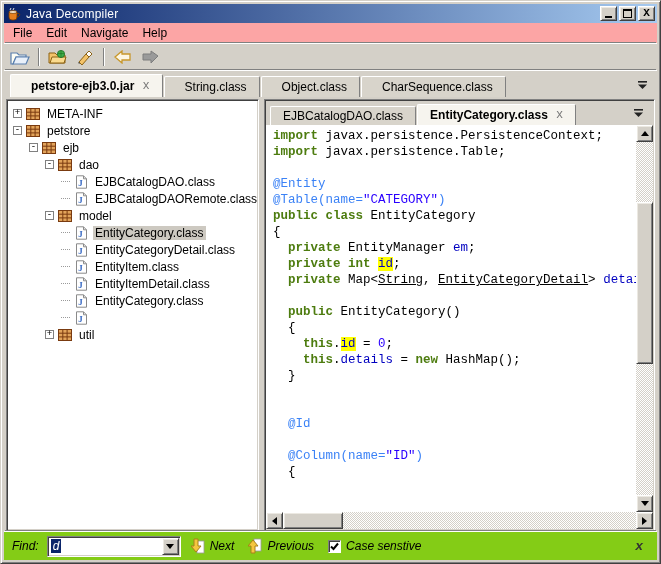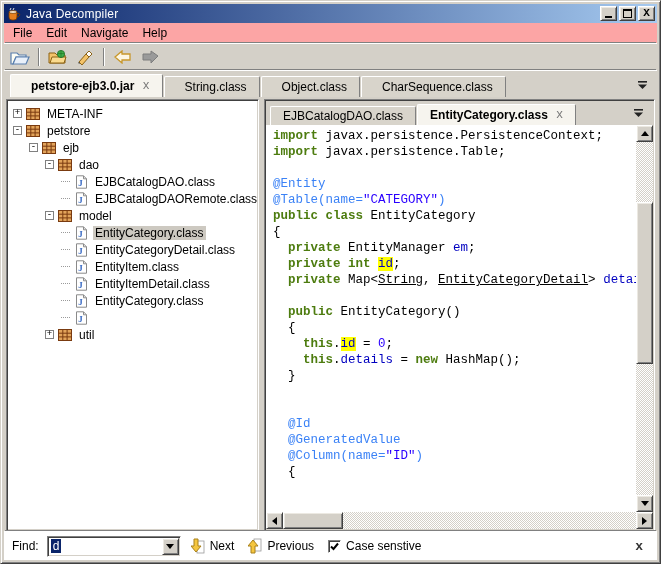--- a/index.html
+++ b/index.html
@@ -129,21 +129,21 @@
   .hthumb { position:absolute; top:0; bottom:0; left:0; width:60px; }
   .arrow { width:0; height:0; }
   .arr-up    { border-left:4px solid transparent; border-right:4px solid transparent; border-bottom:5px solid #000; }
   .arr-down  { border-left:4px solid transparent; border-right:4px solid transparent; border-top:5px solid #000; }
   .arr-left  { border-top:4px solid transparent; border-bottom:4px solid transparent; border-right:5px solid #000; }
   .arr-right { border-top:4px solid transparent; border-bottom:4px solid transparent; border-left:5px solid #000; }
 
   
   .findbar {
     flex:0 0 29px; display:flex; align-items:center; gap:6px; padding:0 8px;
-    border-top:1px solid #fff; box-shadow:0 -2px 0 -1px #808080; background:#ffffff;
+    border-top:1px solid #fff; box-shadow:0 -2px 0 -1px #808080; background:#84cc16;font-style:italic;
   }
   .combo {
     width:134px; height:21px; background:#fff; display:flex;
     border:1px solid #808080; border-right-color:#fff; border-bottom-color:#fff;
     box-shadow: inset 1px 1px 0 #404040, inset -1px -1px 0 #d4d0c8;
   }
   .combo .field { flex:1 1 auto; padding:2px 2px 0 3px; }
   .combo .selected-text { background:#0a246a; color:#fff; padding:0 2px; }
   .combo .drop { flex:0 0 17px; margin:1px; }
   .find-label { margin-right:2px; }
@@ -436,21 +436,21 @@
             <div class="code-line"><span class="c-p">  </span><span class="c-k">private</span><span class="c-p"> Map&lt;</span><span class="c-l">String</span><span class="c-p">, </span><span class="c-l">EntityCategoryDetail</span><span class="c-p">&gt; </span><span class="c-f">details</span></div>
             <div class="code-line">&nbsp;</div>
             <div class="code-line"><span class="c-p">  </span><span class="c-k">public</span><span class="c-p"> EntityCategory()</span></div>
             <div class="code-line"><span class="c-p">  {</span></div>
             <div class="code-line"><span class="c-p">    </span><span class="c-k">this</span><span class="c-p">.</span><span class="c-h">id</span><span class="c-p"> = </span><span class="c-n">0</span><span class="c-p">;</span></div>
             <div class="code-line"><span class="c-p">    </span><span class="c-k">this</span><span class="c-p">.</span><span class="c-f">details</span><span class="c-p"> = </span><span class="c-k">new</span><span class="c-p"> HashMap();</span></div>
             <div class="code-line"><span class="c-p">  }</span></div>
             <div class="code-line">&nbsp;</div>
             <div class="code-line">&nbsp;</div>
             <div class="code-line"><span class="c-p">  </span><span class="c-a">@Id</span></div>
-            <div class="code-line"><span class="c-p">  </span><span class="c-a">@GeneratedValue</span></div>
+            <div class="code-line"><span class="c-p">  </span></div>
             <div class="code-line"><span class="c-p">  </span><span class="c-a">@Column(name=</span><span class="c-s">"ID"</span><span class="c-a">)</span></div>
             <div class="code-line"><span class="c-p">  {</span></div>
           </div>
         <div class="vscroll">
           <span class="sbtn btn3d">
               <span class="arrow arr-up"></span>
             </span>
           <span class="track dither">
             <span class="vthumb btn3d"></span>
           </span>

